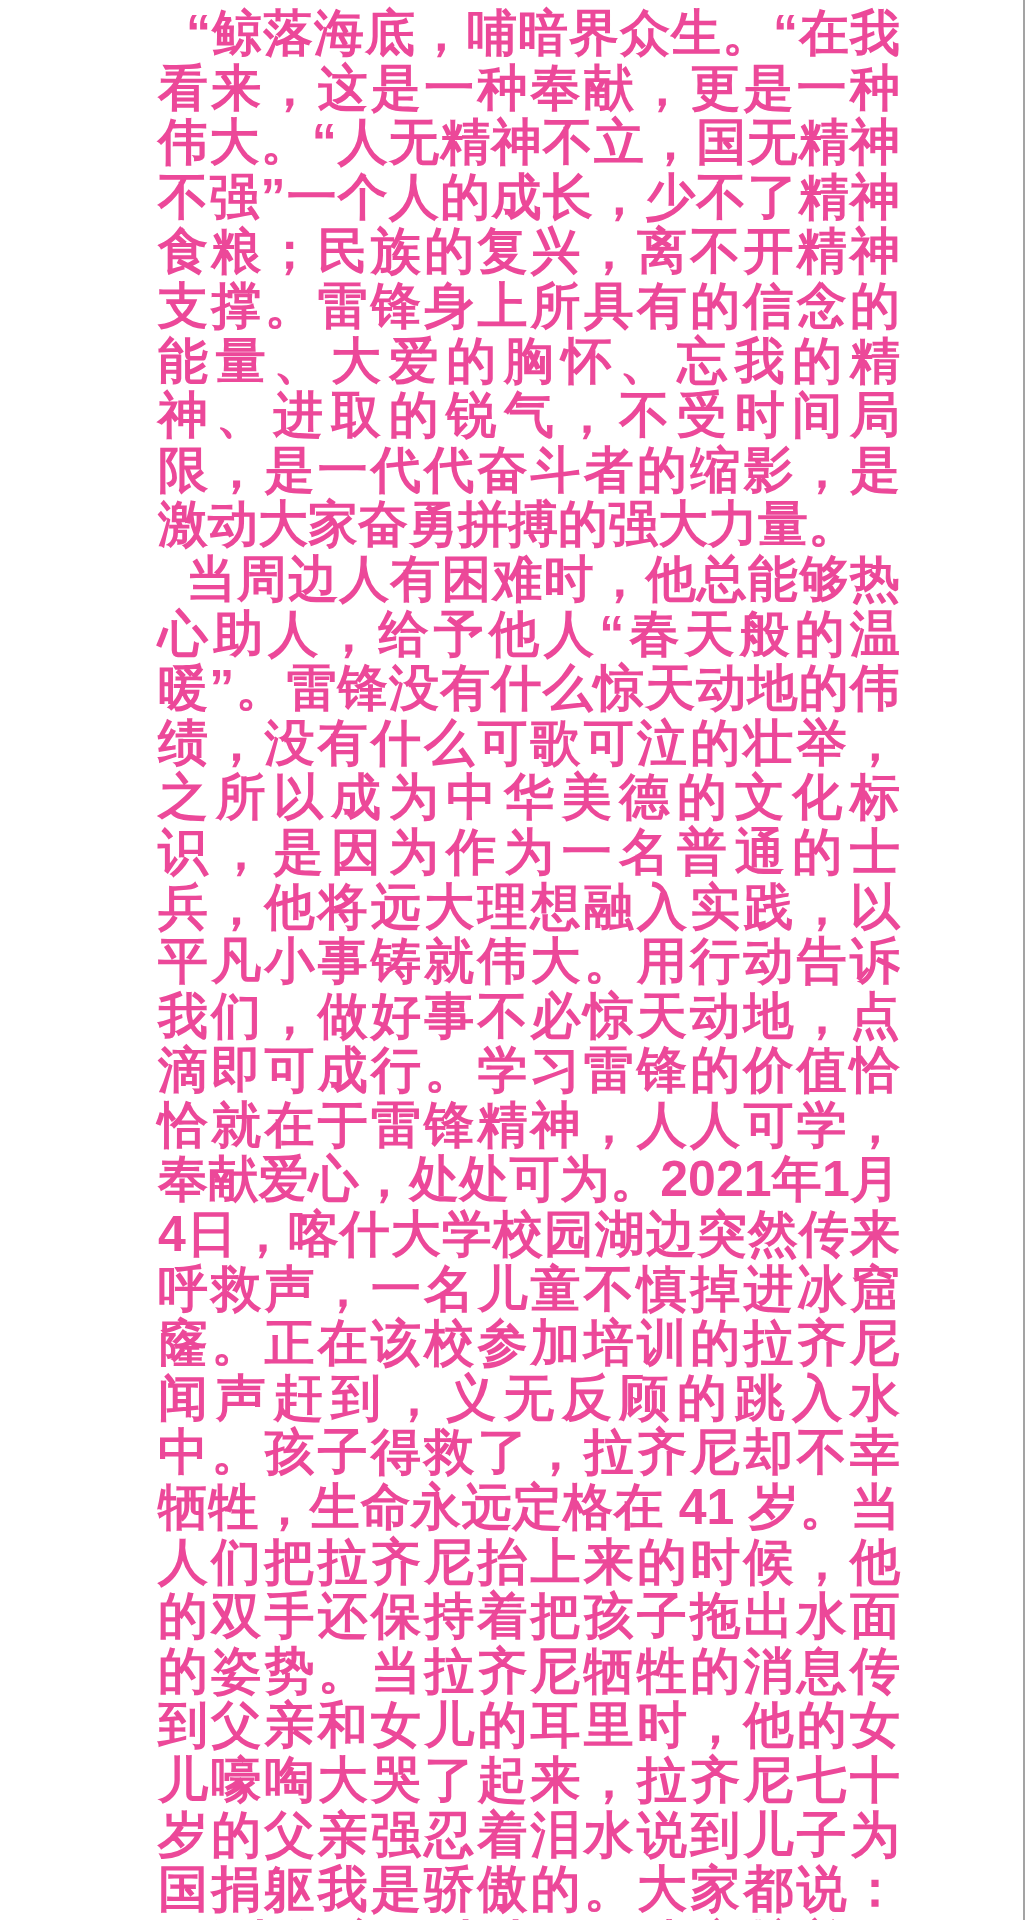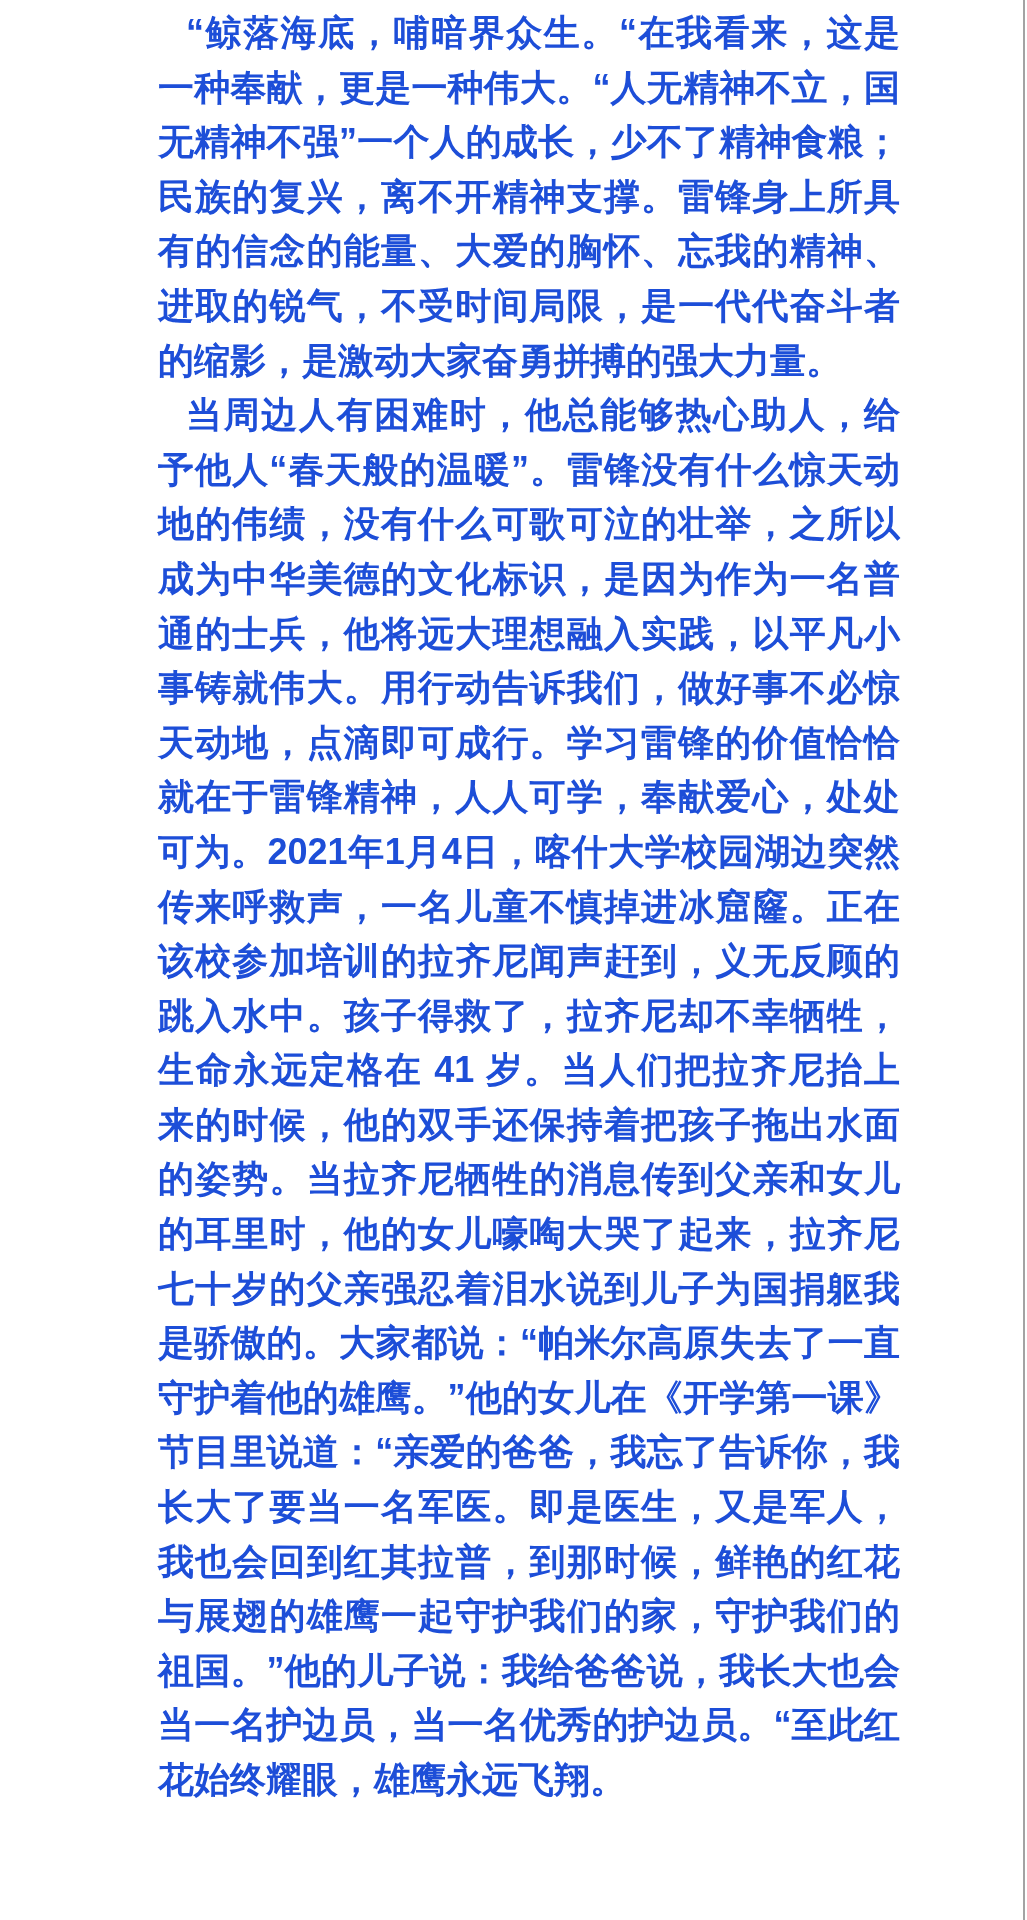--- a/index.html
+++ b/index.html
@@ -26,27 +26,27 @@
     font-size: 45px;
     font-weight: 800;
     line-height: 66px;
     text-align: center;
     letter-spacing: 1px;
     color: #0d0d0d;
     margin: 0 0 4px 0;
   }
   .essay-body p {
     margin: 0;
-    font-size: 36px;
+    font-size: 50px;
     font-weight: 700;
     line-height: 54.6px;
     text-align: justify;
     text-justify: inter-ideograph;
     text-indent: 28px;
-    color: #1d4ed8;
+    color: #ec4899;
     word-break: break-all;
   }
   .edge-line {
     position: absolute;
     top: 0;
     right: 2px;
     width: 2px;
     height: 1920px;
     background: #a3a3a3;
   }

